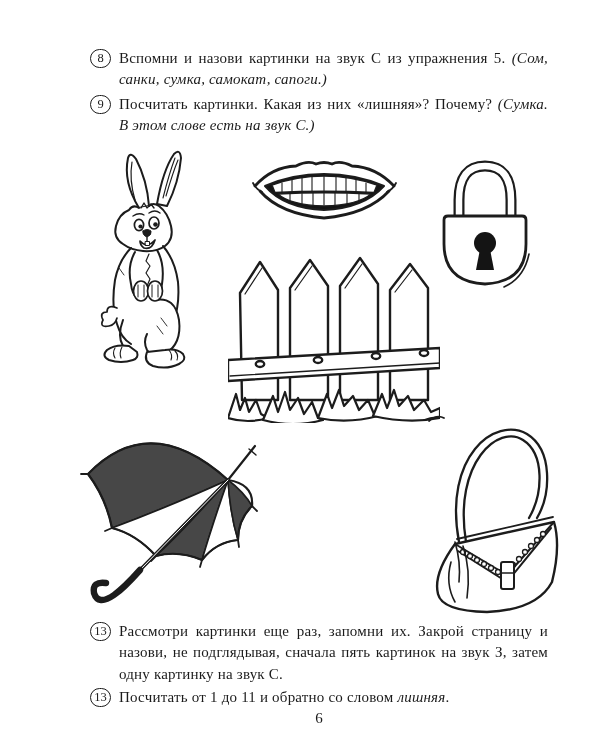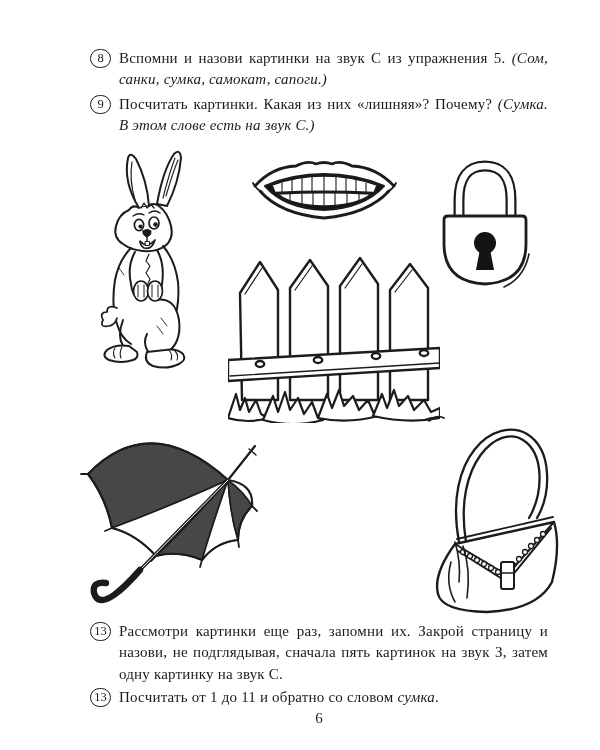--- a/index.html
+++ b/index.html
@@ -151,17 +151,17 @@
     </svg>
   </div>
 
   <section class="ex" style="top:621px">
     <span class="circ">13</span>
     <p><span>Рассмотри картинки еще раз, запомни их. Закрой страницу и назови, не подглядывая, сначала пять картинок на звук З, затем одну картинку на звук С.</span></p>
   </section>
 
   <section class="ex" style="top:687px">
     <span class="circ">13</span>
-    <p><span>Посчитать от 1 до 11 и обратно со словом</span> <span class="it">сумка</span><span>.</span></p>
+    <p><span>Посчитать от 1 до 11 и обратно со словом</span> <span class="it">лишняя</span><span>.</span></p>
   </section>
 
   <div class="folio">6</div>
 </div>
 
 </body></html>

